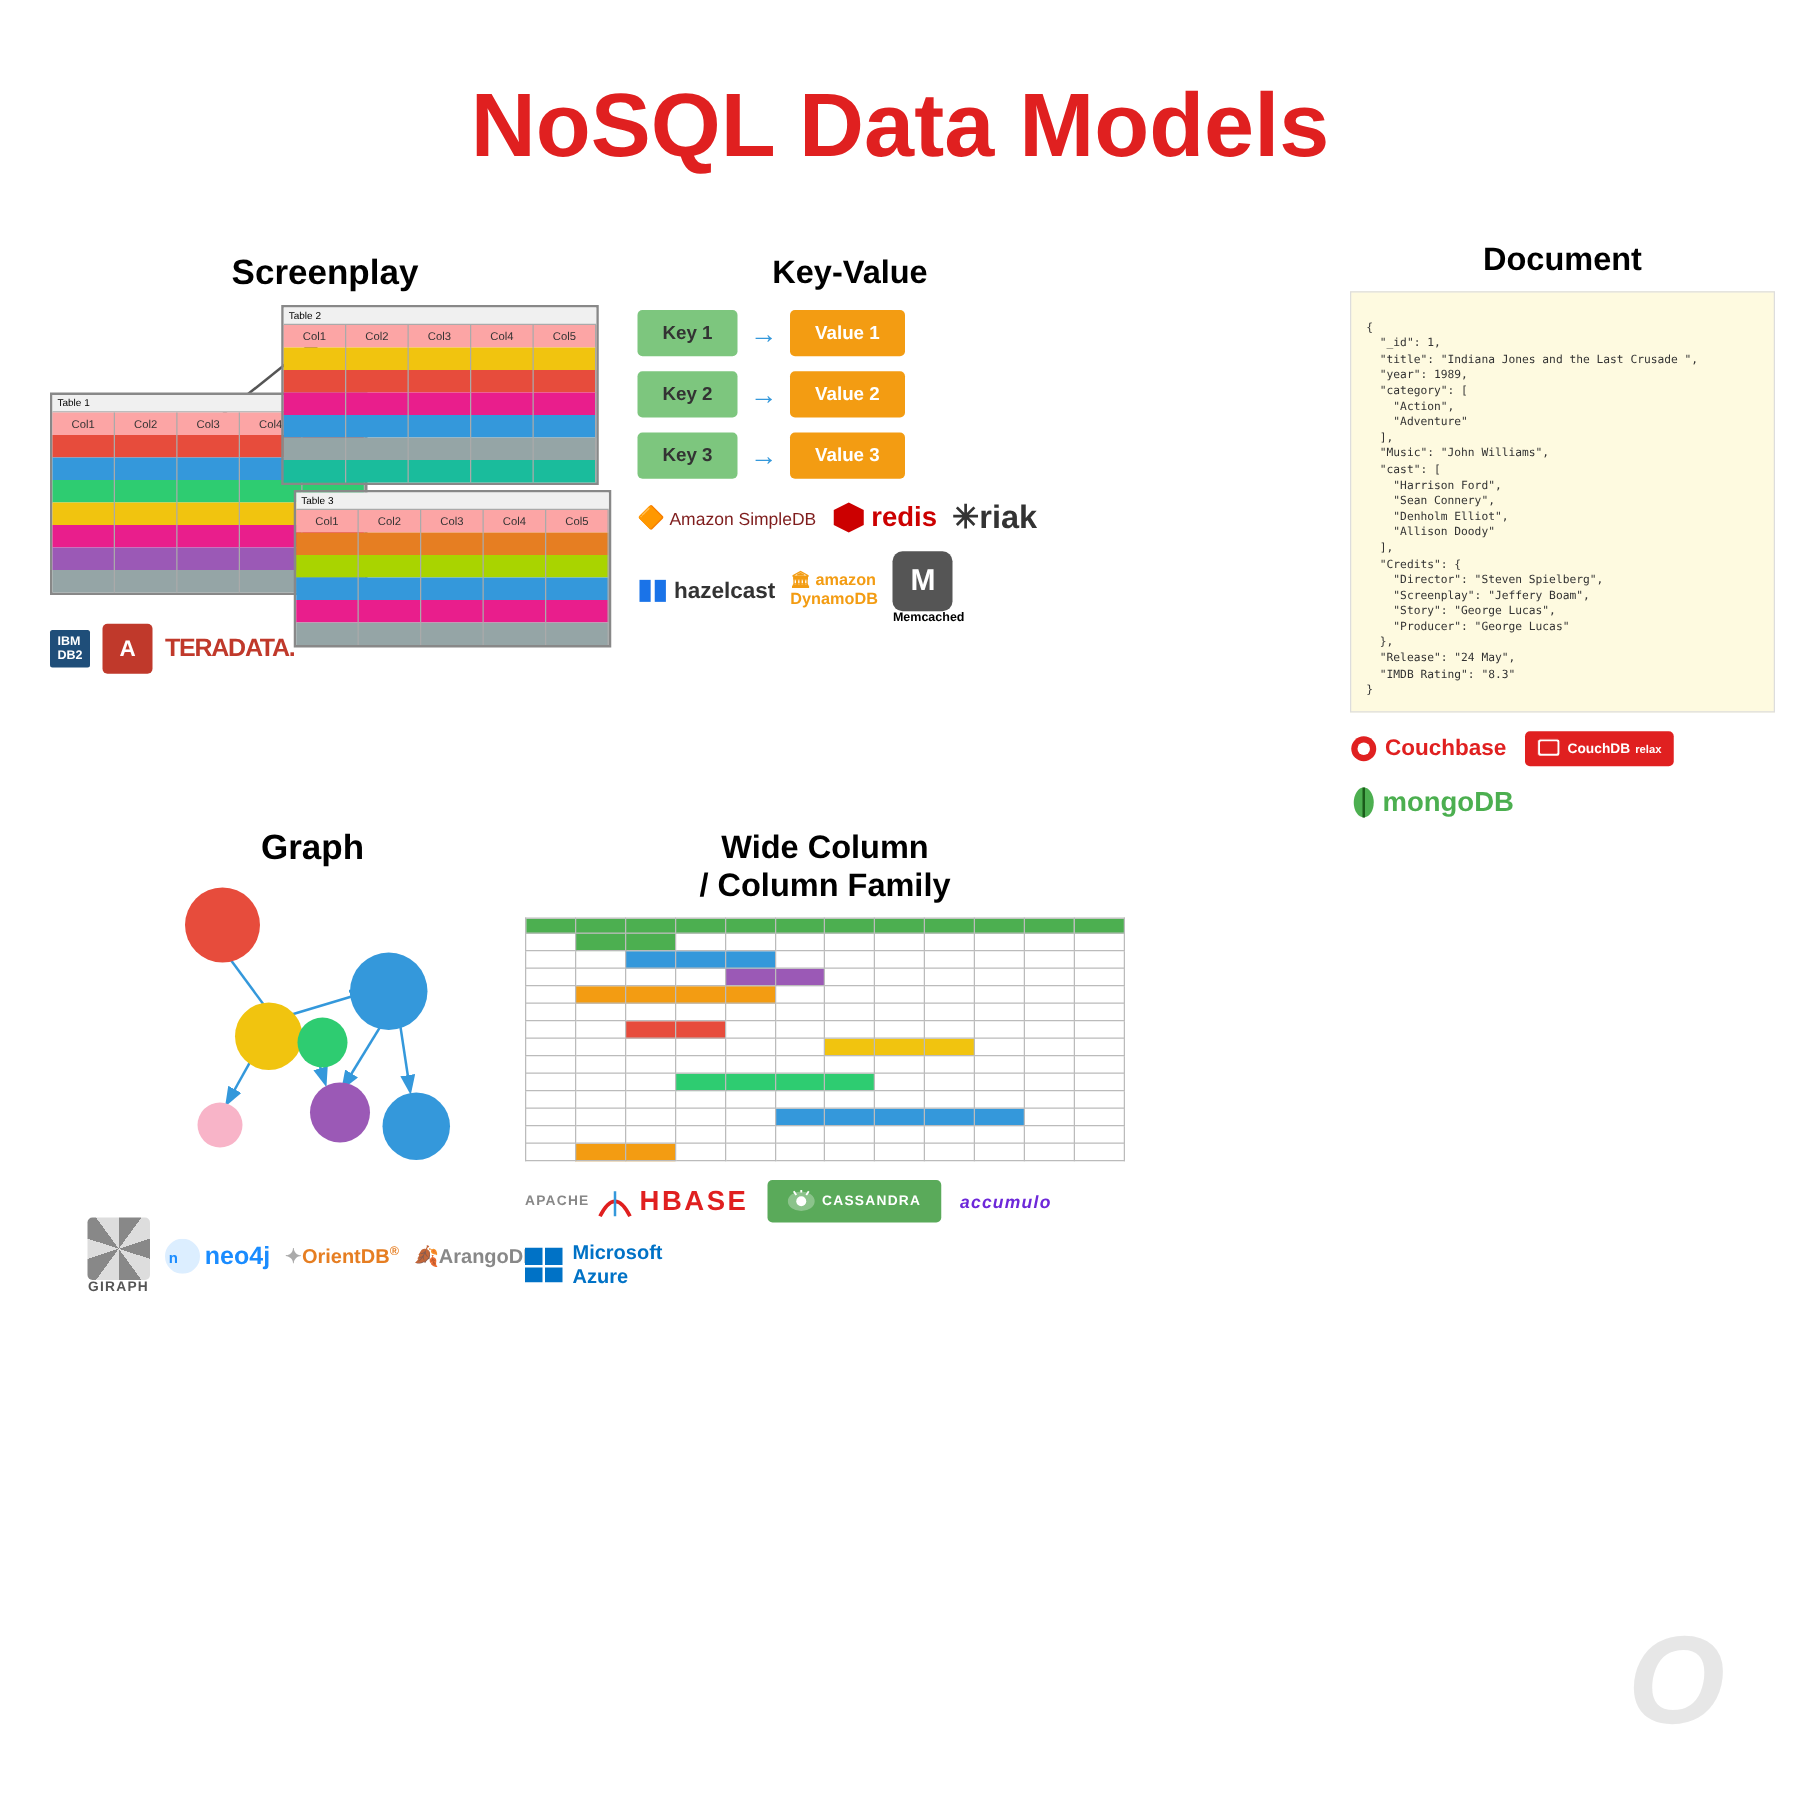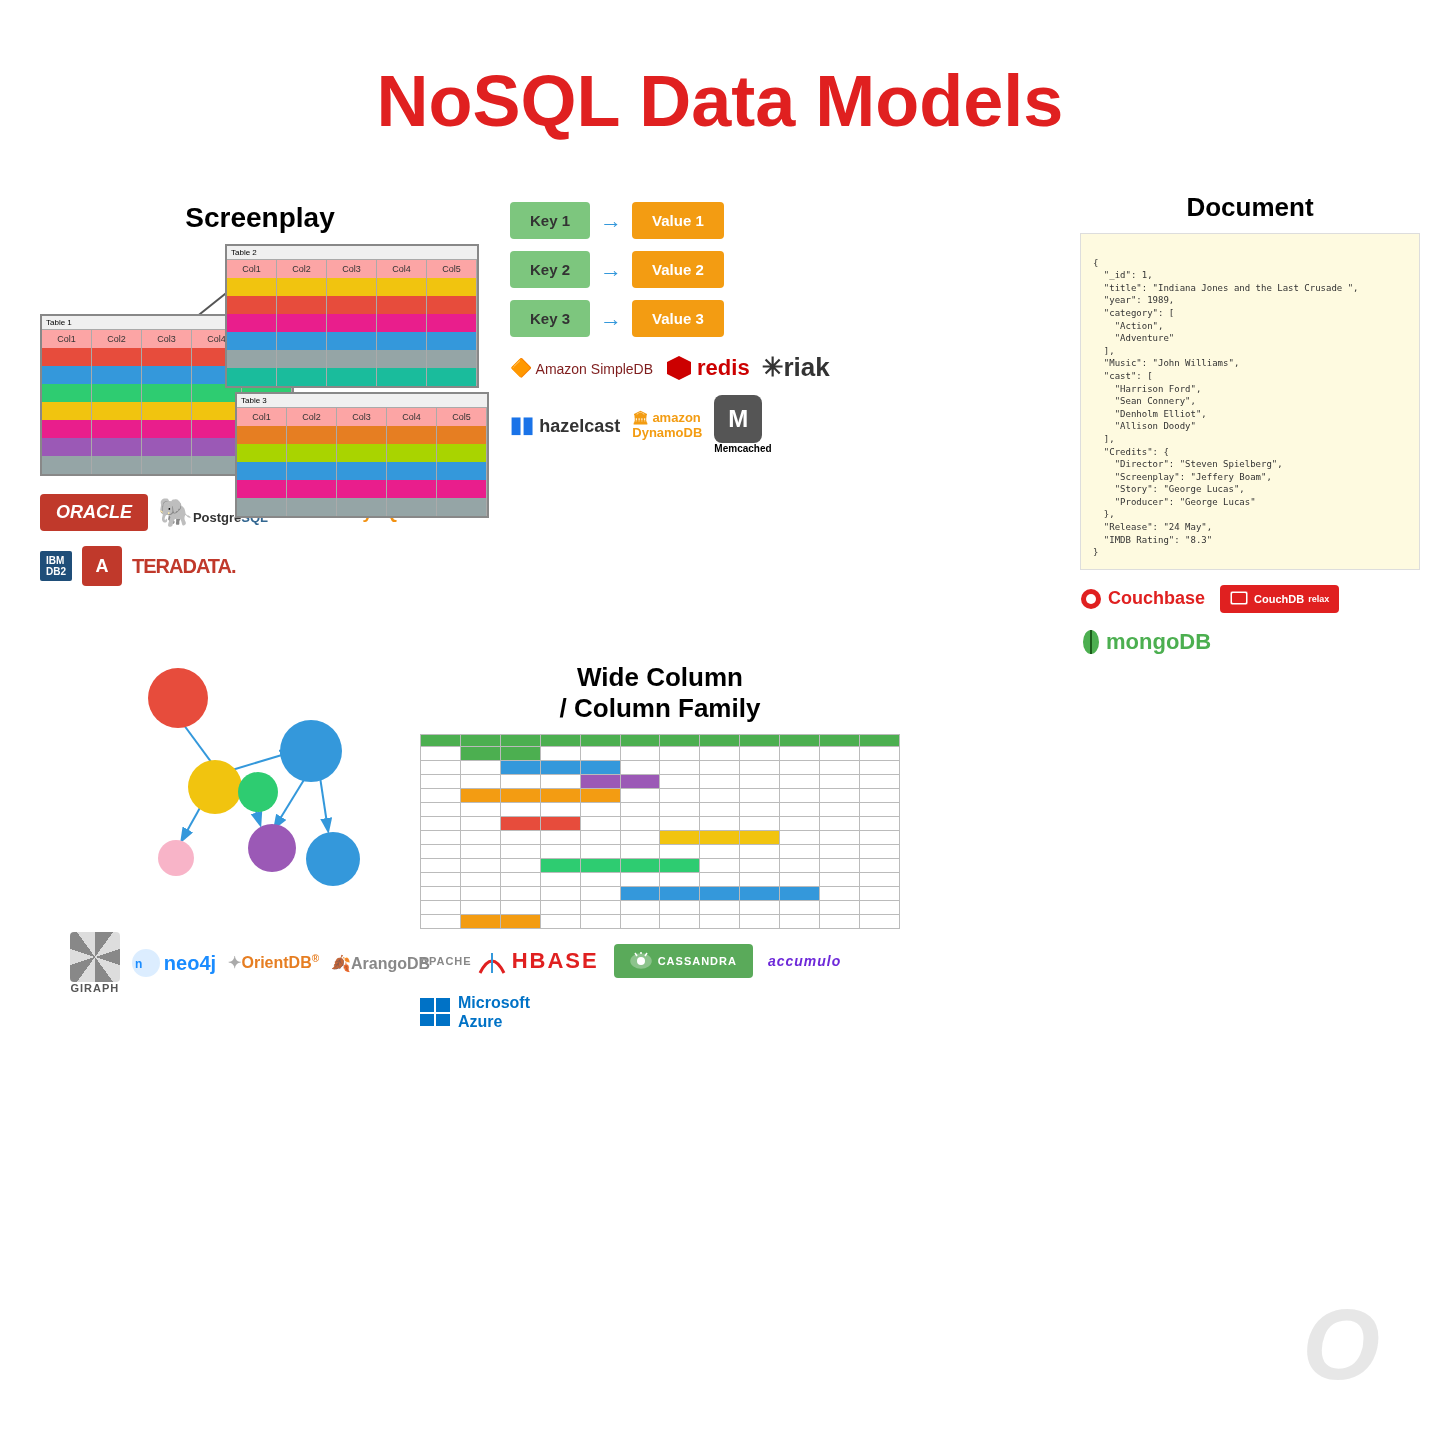--- a/index.html
+++ b/index.html
@@ -469,38 +469,29 @@
         <div class="data-row row-gray">
             <span></span>
             <span></span>
             <span></span>
             <span></span>
             <span></span>
           </div>
       </div>
     </div>
 
-    <div class="logos-row" style="margin-top:10px;">
-      <div class="logo-oracle">ORACLE</div>
-      <div style="font-size:13px;font-weight:bold;color:#333;">
-        <span style="color:#336791;font-size:28px;">🐘</span>Postgre<span style="color:#336791;">SQL</span>
-      </div>
-      <div style="font-size:11px;color:#555;">
-        <span style="color:#e02020;">⊞</span> SQL Serv
-      </div>
-      <div style="font-size:18px;font-weight:900;color:#f29111;">MySQL</div>
-    </div>
     <div class="logos-row">
       <div class="logo-db2">IBM<br>DB2</div>
       <div class="logo-access">A</div>
       <div class="logo-teradata">TERADATA.</div>
     </div>
   </div>
 
   <div class="kv-section">
+    <div class="kv-title">Key-Value</div>
     <div class="kv-row">
       <div class="kv-key">Key 1</div>
       <div class="kv-arrow">→</div>
       <div class="kv-value">Value 1</div>
     </div>
     <div class="kv-row">
       <div class="kv-key">Key 2</div>
       <div class="kv-arrow">→</div>
       <div class="kv-value">Value 2</div>
     </div>
@@ -579,20 +570,21 @@
         <svg width="22" height="28" viewBox="0 0 22 28">
             <ellipse cx="11" cy="14" rx="8" ry="12" fill="#4caf50"></ellipse>
             <line x1="11" y1="2" x2="11" y2="26" stroke="#1a5c1a" stroke-width="2"></line>
           </svg>
         <span style="color:#4caf50;font-size:22px;font-weight:bold;">mongoDB</span>
       </div>
     </div>
   </div>
 
   <div class="graph-section">
+    <div class="graph-title">Graph</div>
     <div class="graph-canvas">
       <svg class="graph-svg">
 
         <defs>
           <marker id="arrowBlue" markerWidth="8" markerHeight="8" refX="6" refY="3" orient="auto">
             <path d="M0,0 L0,6 L8,3 z" fill="#3498db"></path>
           </marker>
         </defs>
 
         <line x1="78" y1="55" x2="120" y2="112" stroke="#3498db" stroke-width="2" marker-end="url(#arrowBlue)"></line>

